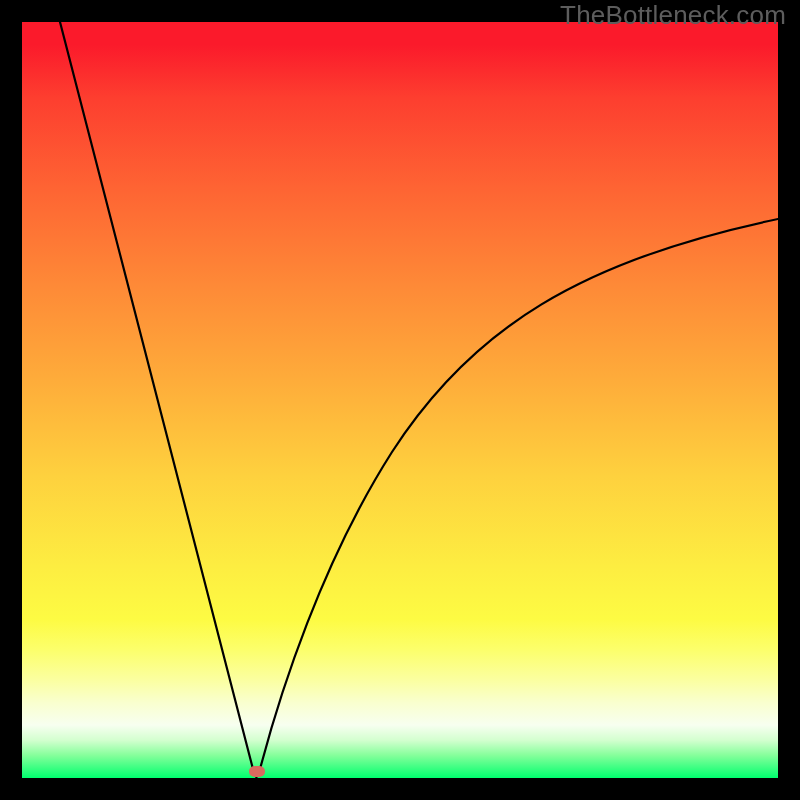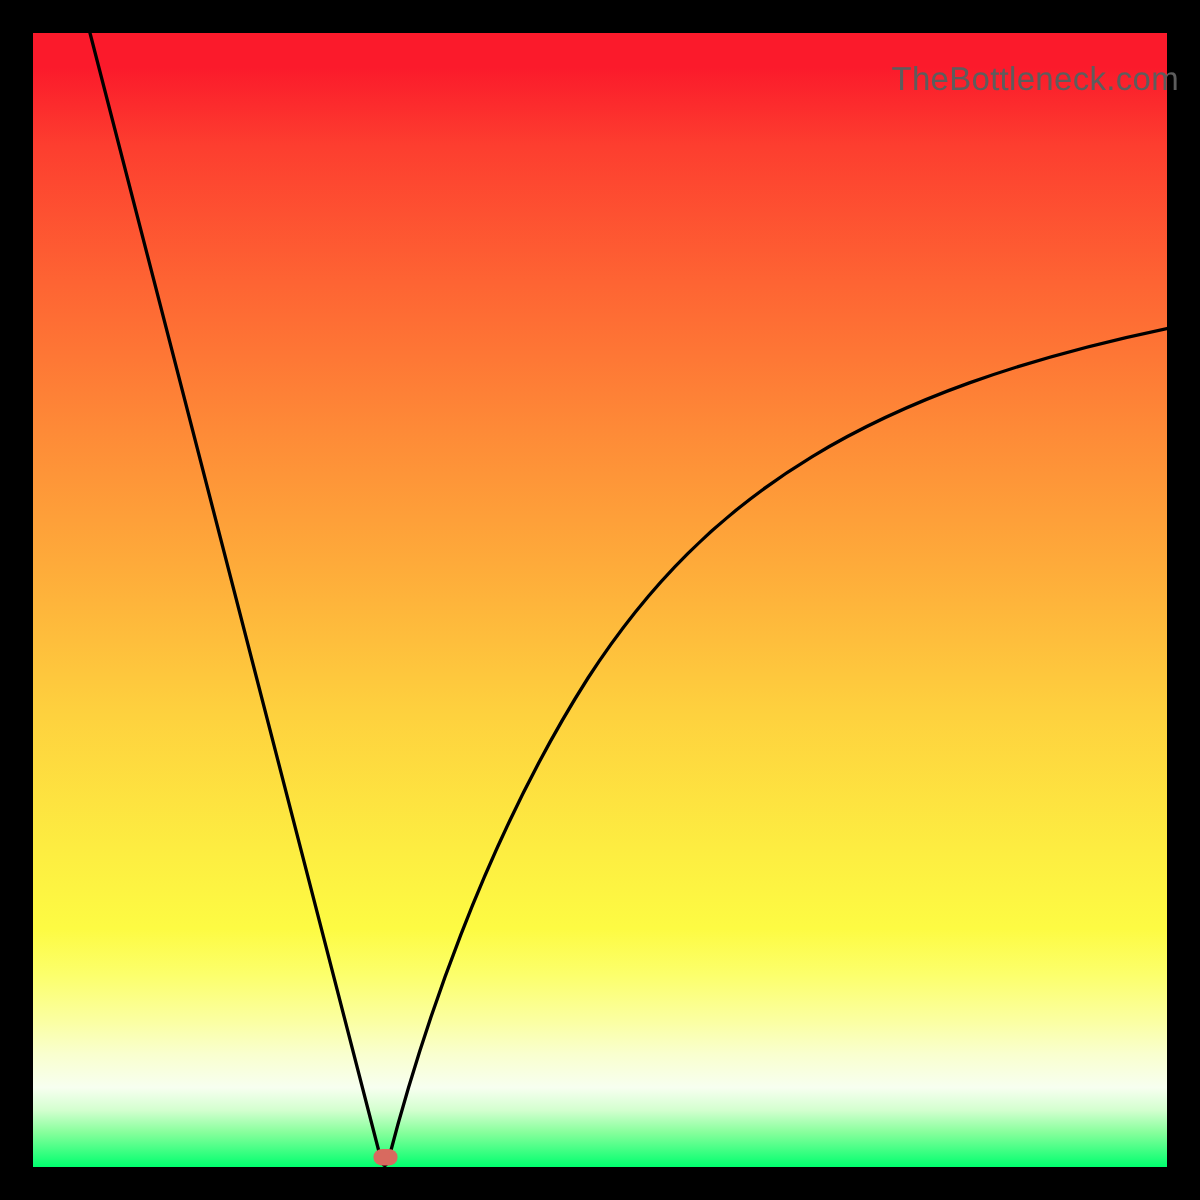--- a/index.html
+++ b/index.html
@@ -41,25 +41,24 @@
       #d3ffcf 95%,
       #85ff9b 97%,
       #00ff6e 100%
     );
   }
   .watermark {
     position: absolute;
     top: 0px;
     right: 14px;
     color: #5d5d5d;
-    font-size: 22px;
+    font-size: 26px;
     font-weight: 400;
     letter-spacing: 0.2px;
     user-select: none;
-    margin-top: 40px;
   }
   svg.curve {
     position: absolute;
     left: 0;
     top: 0;
     width: 756px;
     height: 756px;
   }
   .marker {
     position: absolute;

